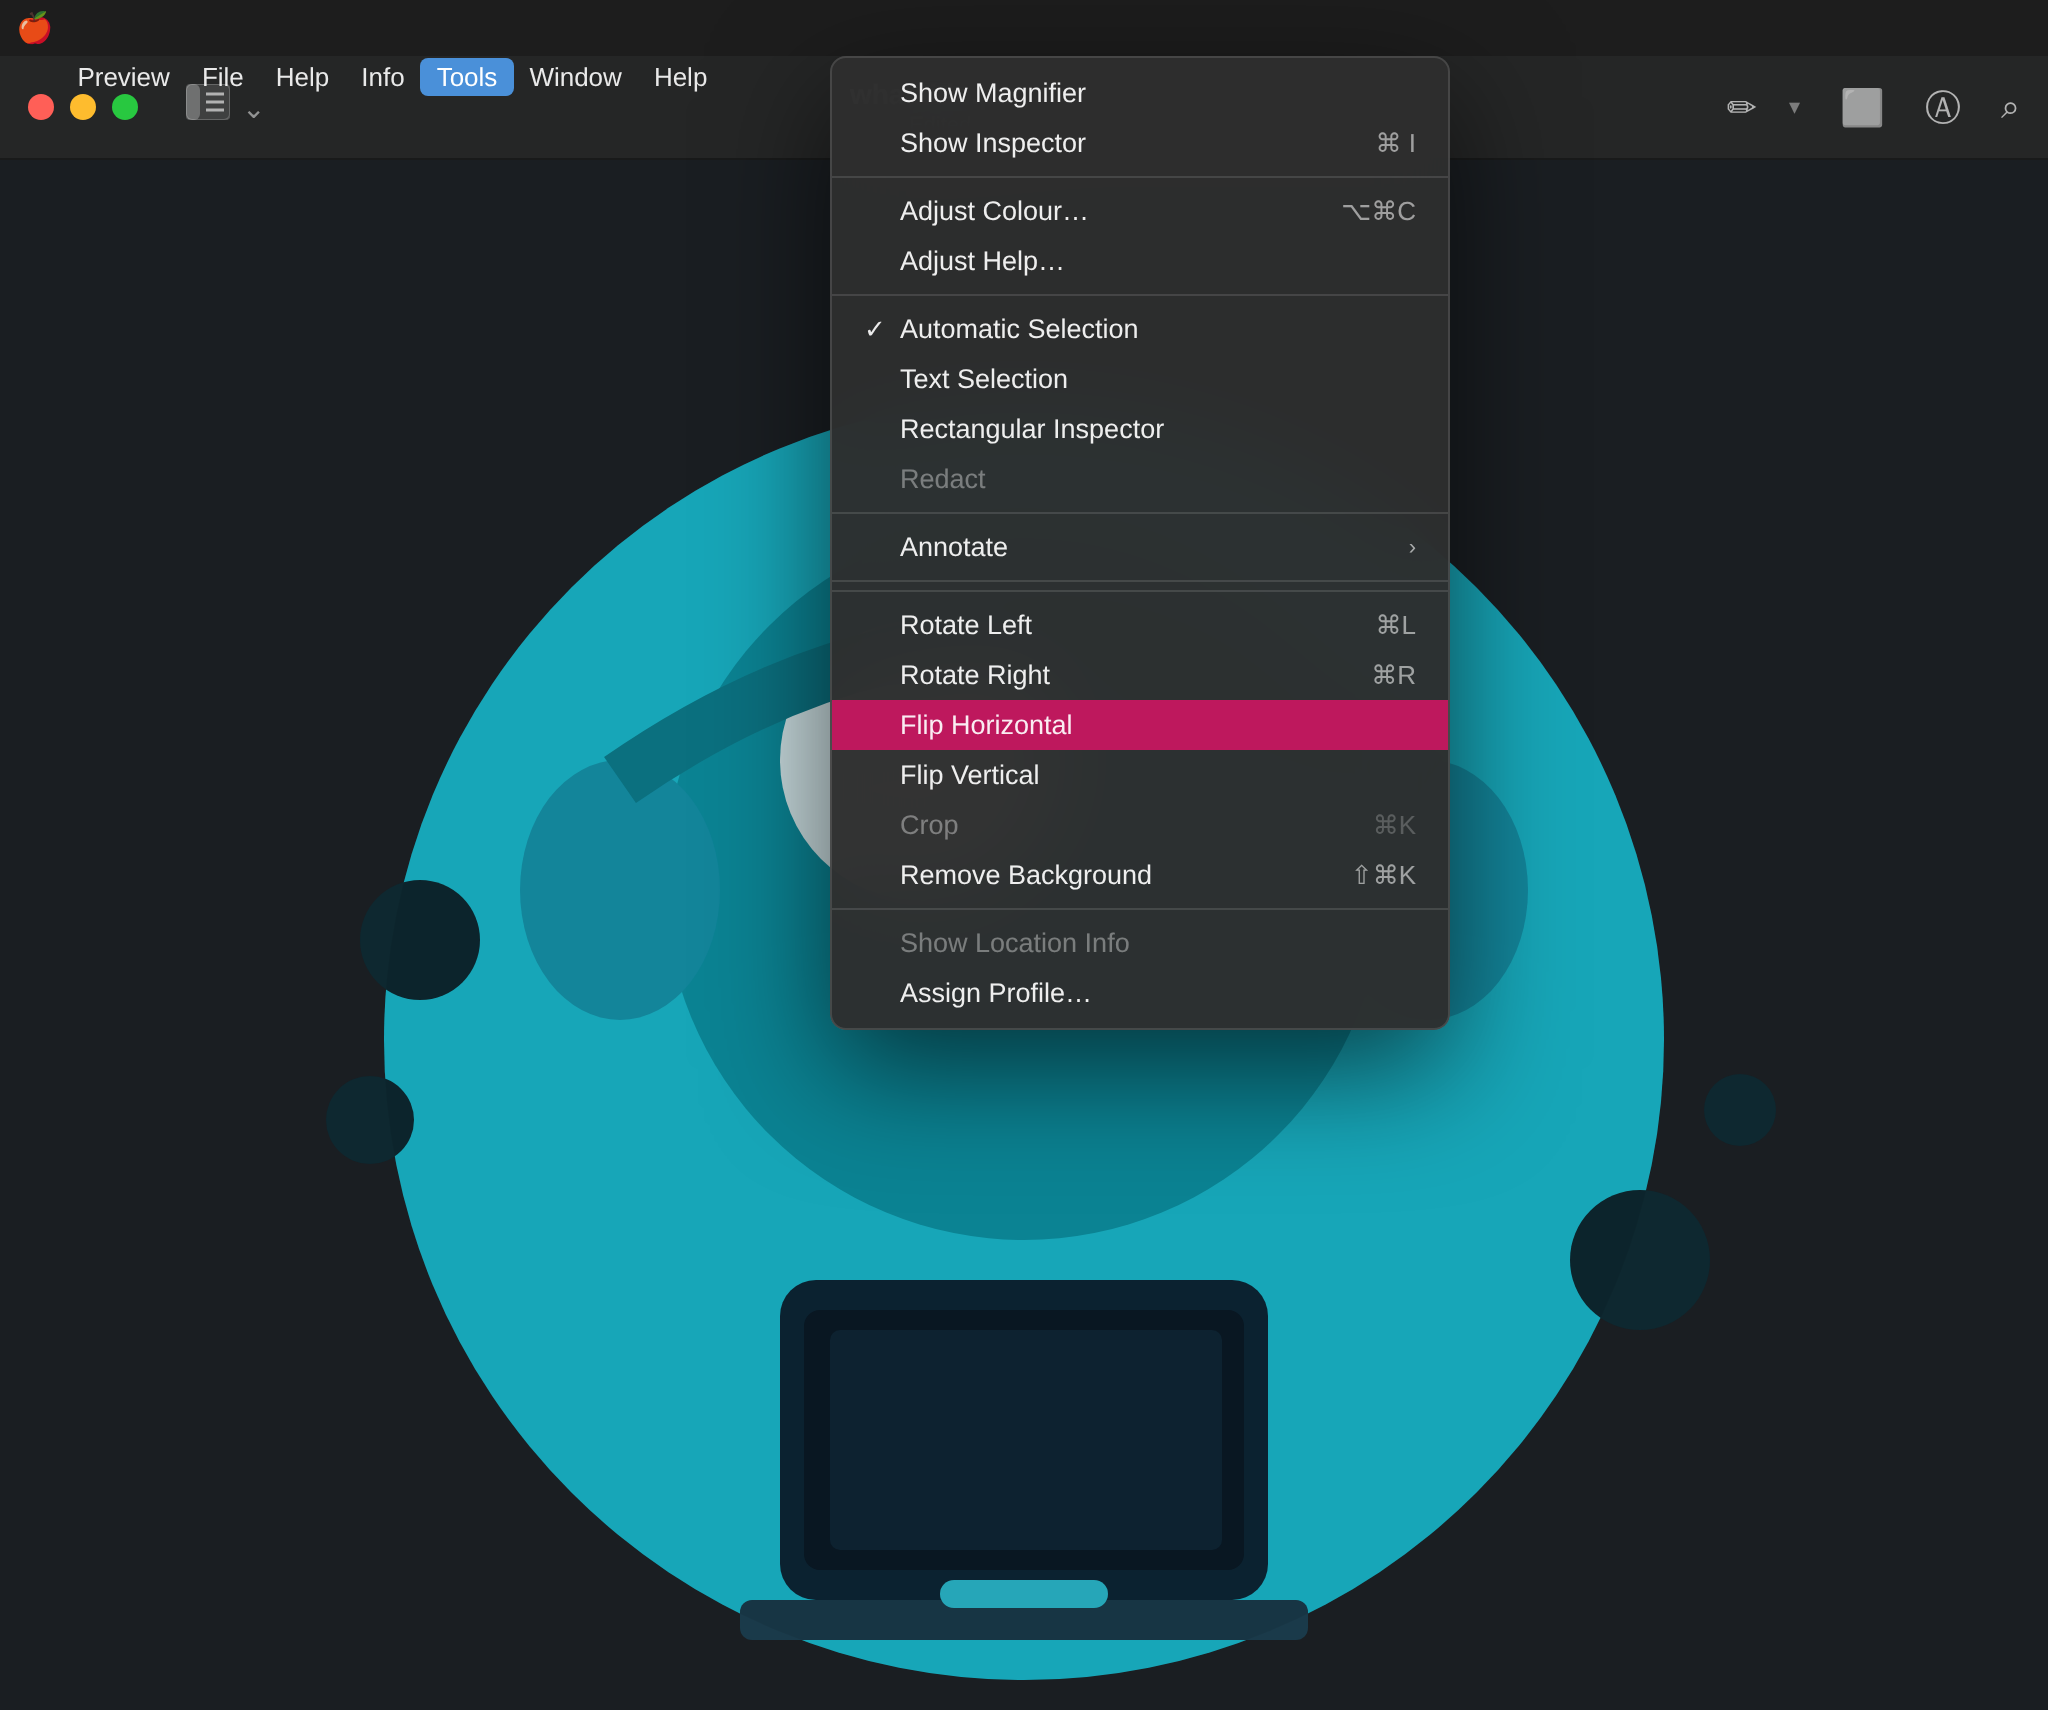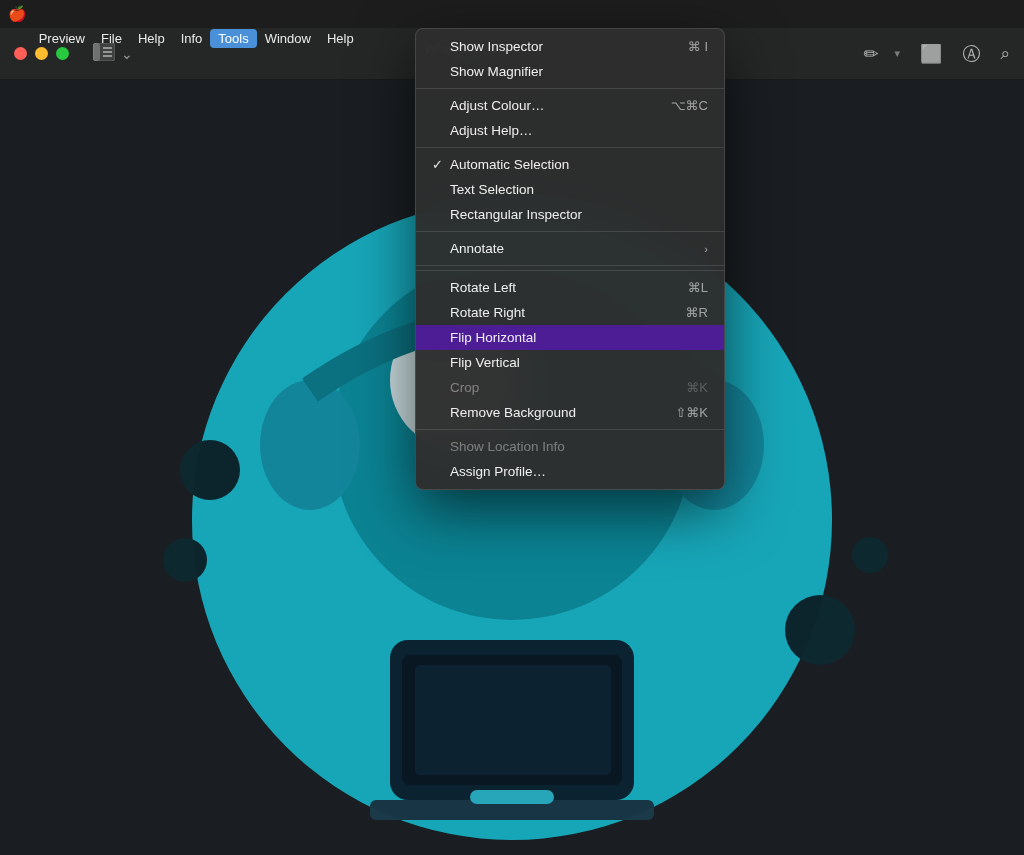--- a/index.html
+++ b/index.html
@@ -113,21 +113,21 @@
     .menu-entry {
       display: flex;
       align-items: center;
       padding: 5px 16px;
       cursor: pointer;
       position: relative;
       min-height: 24px;
     }
 
     .menu-entry.highlighted {
-      background: #4c1d95;
+      background: #be185d;
     }
 
     .menu-entry.disabled {
       opacity: 0.4;
       cursor: default;
     }
 
     .menu-entry-label {
       color: rgba(255,255,255,0.92);
       font-size: 13.5px;
@@ -251,30 +251,30 @@
     <span style="color:rgba(255,255,255,0.65); font-size:18px; margin-left:4px;">⬜</span>
     <span style="color:rgba(255,255,255,0.65); font-size:18px; margin-left:4px;">Ⓐ</span>
     <span style="color:rgba(255,255,255,0.65); font-size:17px; margin-left:4px;">⌕</span>
   </div>
 </div>
 
 <div class="dropdown-menu">
 
   <div class="menu-entry">
     <span class="menu-entry-check"></span>
+    <span class="menu-entry-label">Show Magnifier</span>
+    <span class="menu-entry-shortcut"></span>
+  </div>
+
+  <div class="menu-entry">
+    <span class="menu-entry-check"></span>
     <span class="menu-entry-label">Show Inspector</span>
     <span class="menu-entry-shortcut">⌘ I</span>
   </div>
 
-  <div class="menu-entry">
-    <span class="menu-entry-check"></span>
-    <span class="menu-entry-label">Show Magnifier</span>
-    <span class="menu-entry-shortcut"></span>
-  </div>
-
   <div class="menu-separator"></div>
 
   <div class="menu-entry">
     <span class="menu-entry-check"></span>
     <span class="menu-entry-label">Adjust Colour…</span>
     <span class="menu-entry-shortcut">⌥⌘C</span>
   </div>
 
   <div class="menu-entry">
     <span class="menu-entry-check"></span>
@@ -295,20 +295,25 @@
     <span class="menu-entry-label">Text Selection</span>
     <span class="menu-entry-shortcut"></span>
   </div>
 
   <div class="menu-entry">
     <span class="menu-entry-check"></span>
     <span class="menu-entry-label">Rectangular Inspector</span>
     <span class="menu-entry-shortcut"></span>
   </div>
 
+  <div class="menu-entry disabled">
+    <span class="menu-entry-check"></span>
+    <span class="menu-entry-label">Redact</span>
+    <span class="menu-entry-shortcut"></span>
+  </div>
 
   <div class="menu-separator"></div>
 
   <div class="menu-entry">
     <span class="menu-entry-check"></span>
     <span class="menu-entry-label">Annotate</span>
     <span class="menu-entry-shortcut"></span>
     <span class="menu-entry-arrow">›</span>
   </div>
 

